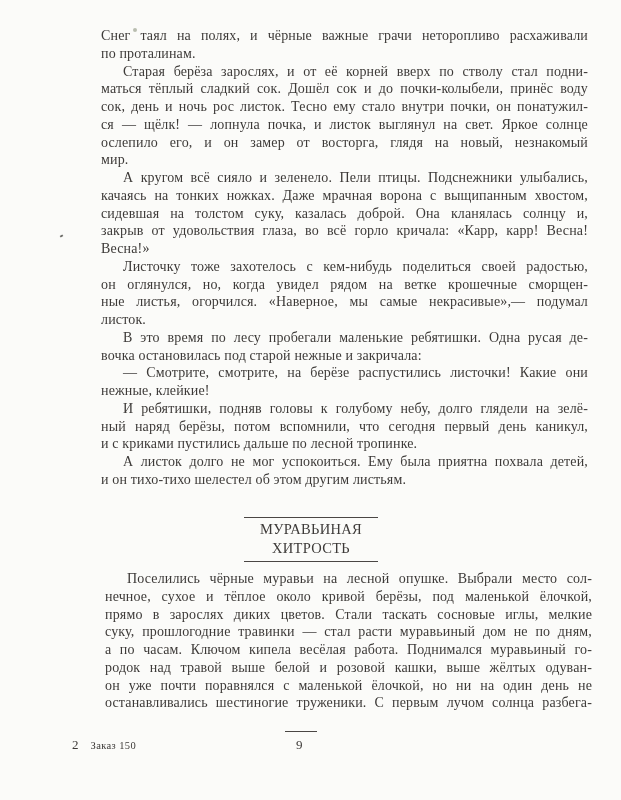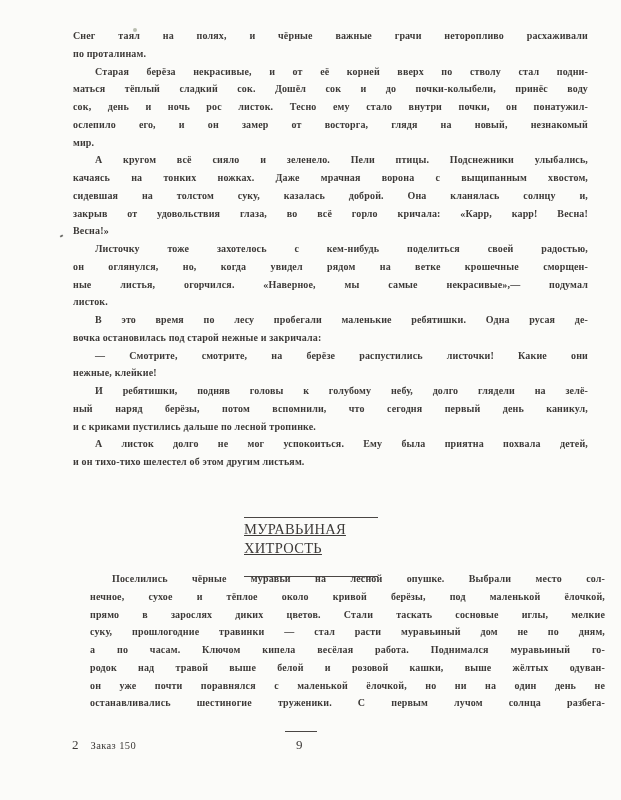--- a/index.html
+++ b/index.html
@@ -6,56 +6,58 @@
   body {
     width: 621px; height: 800px; overflow: hidden;
     background: #fbfbf9;
     font-family: "Liberation Serif", "DejaVu Serif", serif;
     color: #3d3a38;
     position: relative;
   }
   .page { position: absolute; left: 73px; top: 27px; width: 515px; }
   .line {
     height: 17.75px; line-height: 17.75px;
-    font-size: 10px; font-weight: bold;
+    font-size: 14px; font-weight: normal;
     white-space: nowrap;
     text-align: justify; text-align-last: justify;
     letter-spacing: 0.15px;
+    margin-left: 28px;
   }
   .line.last { text-align-last: left; }
   .line.indent { padding-left: 22px; }
   .title-block {
     position: absolute; left: 244px; top: 517px; width: 134px;
     border-top: 1.5px solid #4a4644; border-bottom: 1.5px solid #4a4644;
-    text-align: left; padding: 2px 0 18px 0; text-decoration: underline;
+    text-align: center; padding: 2px 0 3px 0;
   }
   .title-line {
     font-size: 14.5px; line-height: 19px; font-weight: normal;
     letter-spacing: 0.3px; color: #3d3a38;
   }
-  .page2 { position: absolute; left: 90px; top: 570px; width: 515px; }
+  .page2 { position: absolute; left: 77px; top: 570px; width: 515px; }
   .footer-rule { position: absolute; left: 285px; top: 731px; width: 32px; border-top: 1.5px solid #4a4644; }
   .footer-sig { position: absolute; left: 72px; top: 737px; font-size: 13px; color: #3d3a38; }
   .footer-sig .order { font-size: 10.5px; margin-left: 12px; letter-spacing: 0.4px; }
   .page-num { position: absolute; left: 296px; top: 737px; font-size: 13px; color: #3d3a38; }
   .speck { position: absolute; left: 133px; top: 28px; width: 4px; height: 4px; border-radius: 50%; background: #b9bdb0; }
   .mark { position: absolute; left: 60px; top: 235px; width: 3px; height: 2px; background: #6a6a66; transform: rotate(-30deg); }
 </style>
 </head>
 <body>
 
 <div class="speck"></div>
 <div class="mark"></div>
 
 <div class="page" id="story1">
     <div class="line">Снег таял на полях, и чёрные важные грачи неторопливо расхаживали</div>
     <div class="line last">по проталинам.</div>
-    <div class="line indent">Старая берёза некрасивые, и от её корней вверх по стволу стал подни-</div>
+    <div class="line indent">Старая берёза зарослях, и от её корней вверх по стволу стал подни-</div>
     <div class="line">маться тёплый сладкий сок. Дошёл сок и до почки-колыбели, принёс воду</div>
     <div class="line">сок, день и ночь рос листок. Тесно ему стало внутри почки, он понатужил-</div>
+    <div class="line">ся — щёлк! — лопнула почка, и листок выглянул на свет. Яркое солнце</div>
     <div class="line">ослепило его, и он замер от восторга, глядя на новый, незнакомый</div>
     <div class="line last">мир.</div>
     <div class="line indent">А кругом всё сияло и зеленело. Пели птицы. Подснежники улыбались,</div>
     <div class="line">качаясь на тонких ножках. Даже мрачная ворона с выщипанным хвостом,</div>
     <div class="line">сидевшая на толстом суку, казалась доброй. Она кланялась солнцу и,</div>
     <div class="line">закрыв от удовольствия глаза, во всё горло кричала: «Карр, карр! Весна!</div>
     <div class="line last">Весна!»</div>
     <div class="line indent">Листочку тоже захотелось с кем-нибудь поделиться своей радостью,</div>
     <div class="line">он оглянулся, но, когда увидел рядом на ветке крошечные сморщен-</div>
     <div class="line">ные листья, огорчился. «Наверное, мы самые некрасивые»,— подумал</div>

